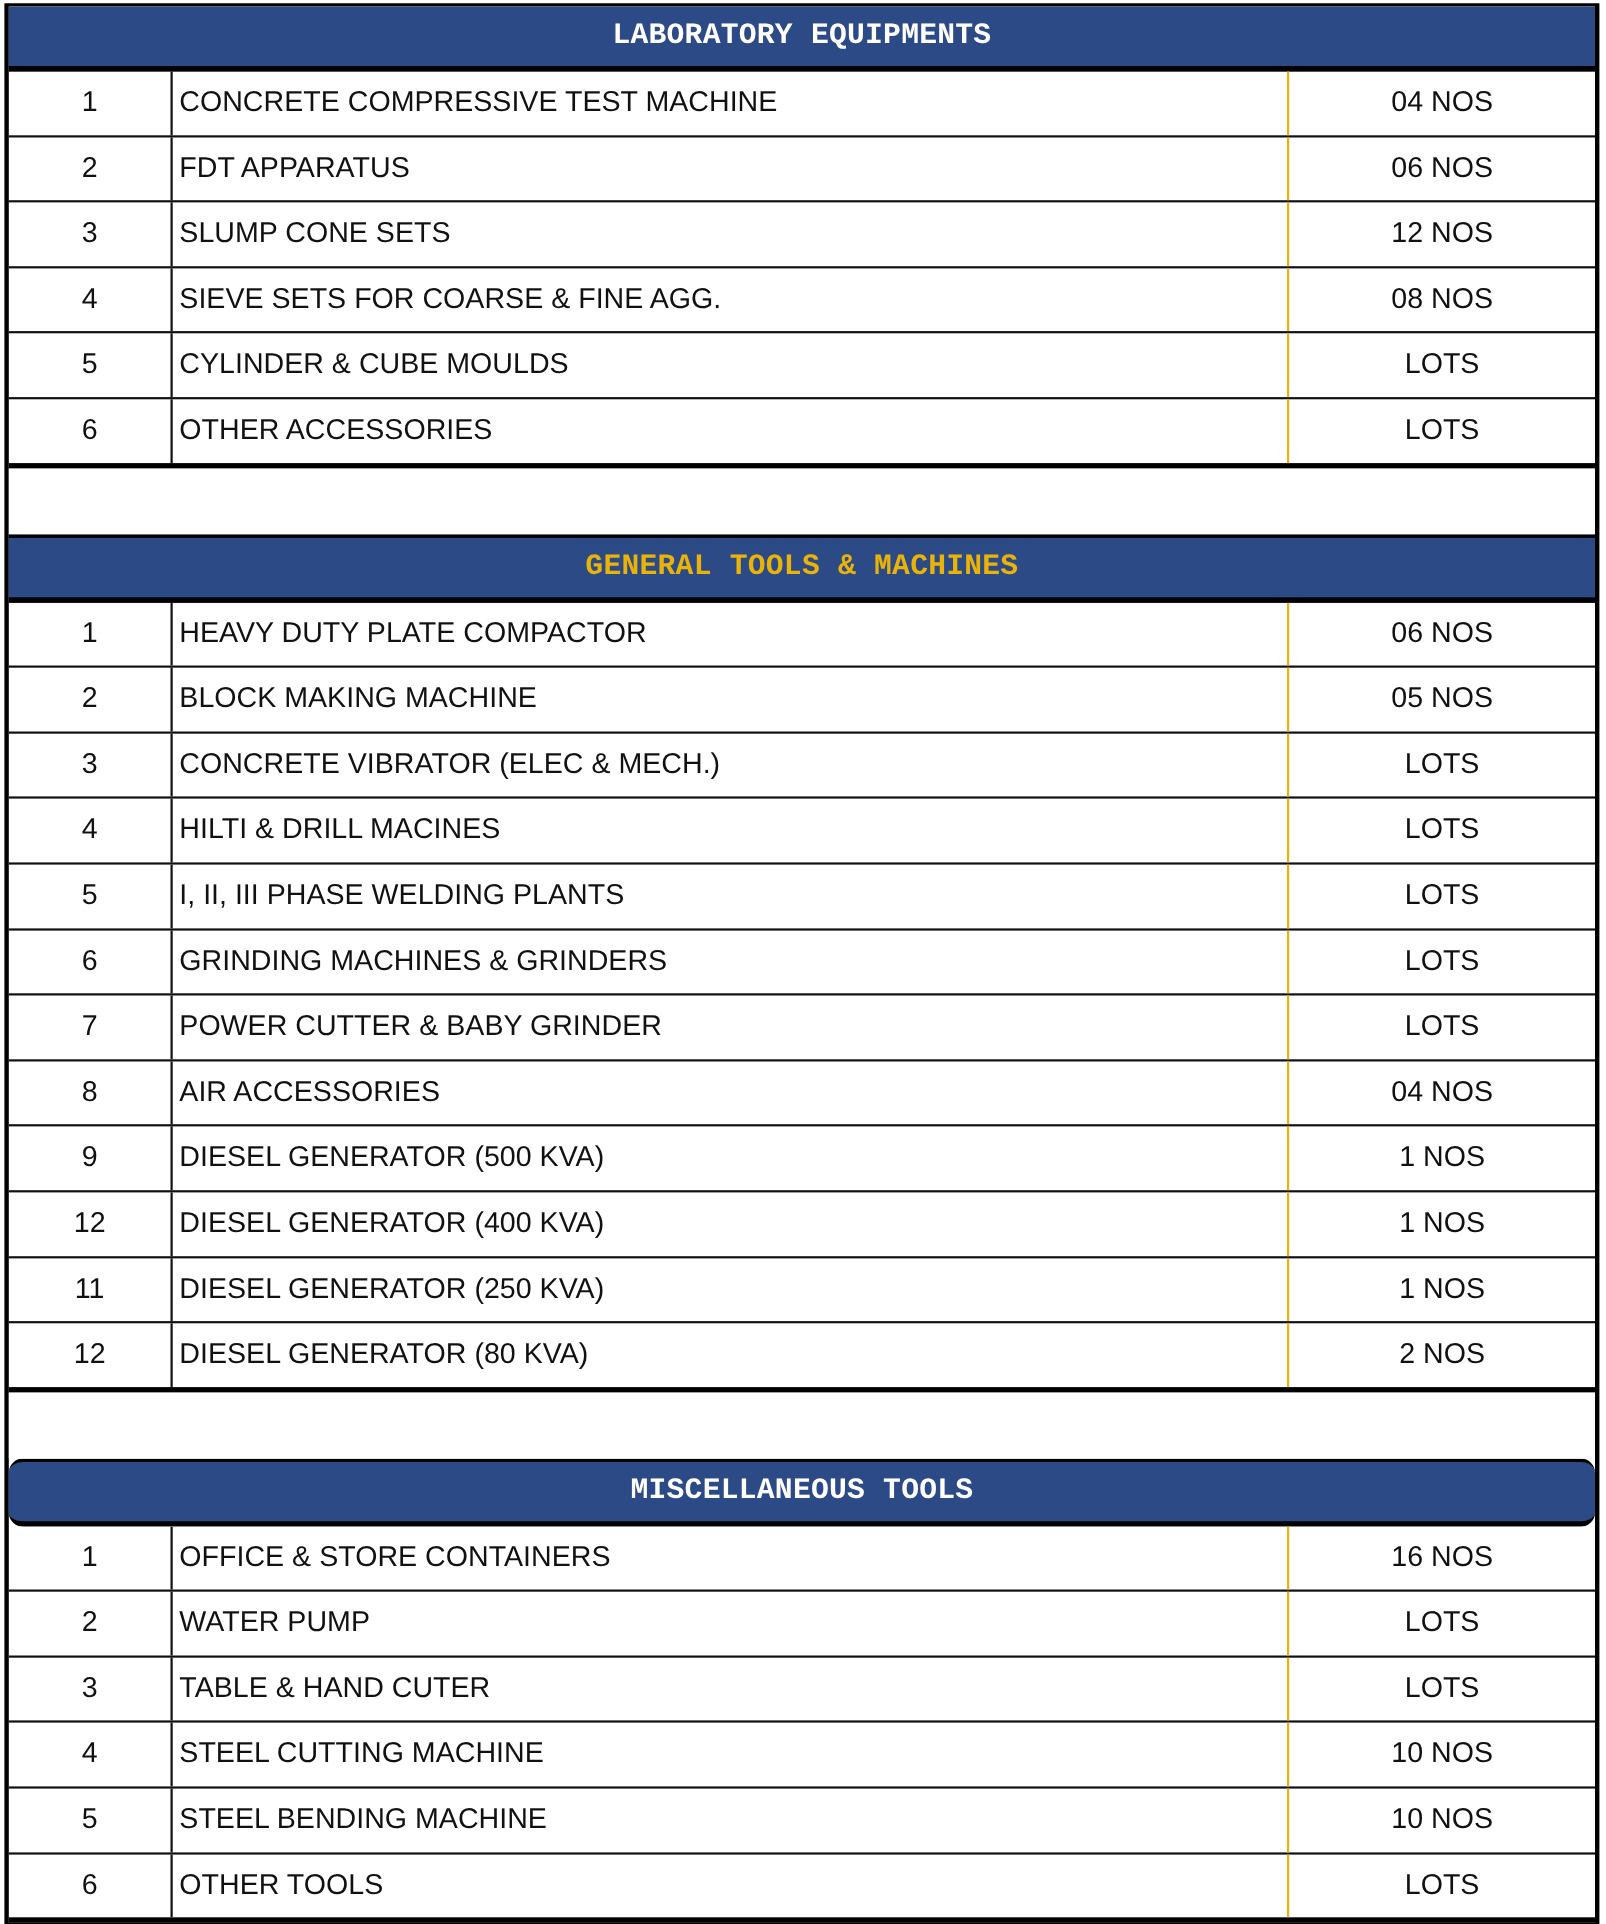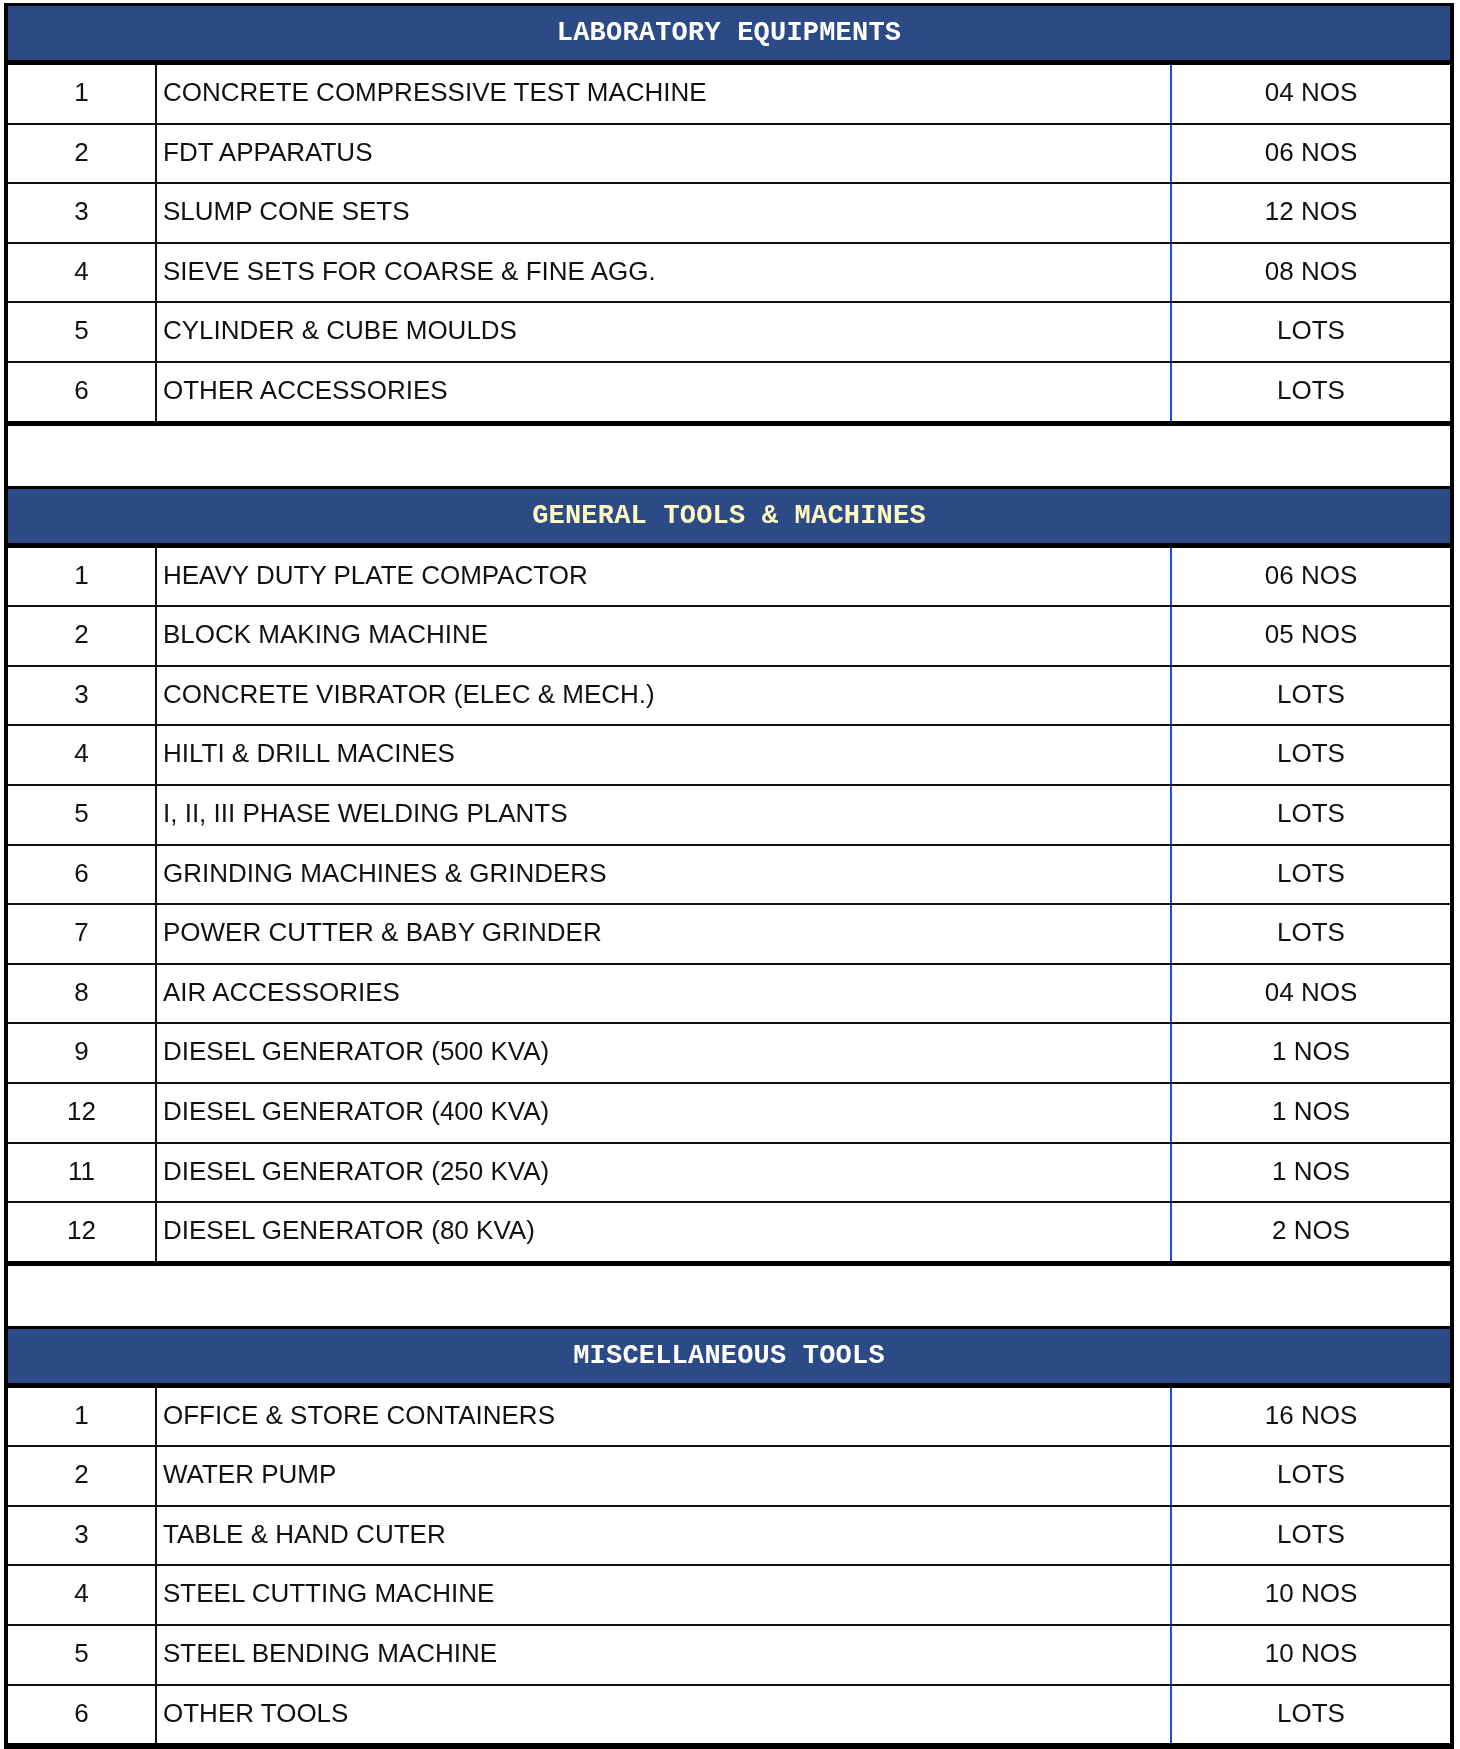--- a/index.html
+++ b/index.html
@@ -61,21 +61,21 @@
       overflow: hidden;
     }
     .cell.sn {
       width: 149px;
       text-align: center;
       border-right: 2px solid #111;
     }
     .cell.desc {
       width: 1015px;
       padding-left: 6px;
-      border-right: 2px solid #1d4ed8;
+      border-right: 2px solid #eab308;
     }
     .cell.qty {
       flex: 1;
       text-align: center;
     }
     .spacer {
       height: 60px;
       background: #fff;
     }
   </style>
@@ -120,21 +120,21 @@
     <div class="cell sn">6</div>
     <div class="cell desc">OTHER ACCESSORIES</div>
     <div class="cell qty">LOTS</div>
   </div>
 </div>
   </div>
 
   <div class="spacer"></div>
 
   <div class="section">
-    <div class="section-header not-first" style="background: rgb(44, 74, 133); color: #fef9c3;">GENERAL TOOLS &amp; MACHINES</div>
+    <div class="section-header not-first" style="background: rgb(44, 74, 133); color: #eab308;">GENERAL TOOLS &amp; MACHINES</div>
     <div class="section-body">
   <div class="row">
     <div class="cell sn">1</div>
     <div class="cell desc">HEAVY DUTY PLATE COMPACTOR</div>
     <div class="cell qty">06 NOS</div>
   </div>
 
   <div class="row">
     <div class="cell sn">2</div>
     <div class="cell desc">BLOCK MAKING MACHINE</div>
@@ -199,21 +199,21 @@
     <div class="cell sn">12</div>
     <div class="cell desc">DIESEL GENERATOR (80 KVA)</div>
     <div class="cell qty">2 NOS</div>
   </div>
 </div>
   </div>
 
   <div class="spacer"></div>
 
   <div class="section">
-    <div class="section-header not-first" style="background: rgb(44, 74, 133); color: rgb(255, 255, 255);">MISCELLANEOUS TOOLS</div>
+    <div class="section-header not-first" style="background: rgb(44, 74, 133); color: rgb(255, 255, 255); border-radius: 13px;">MISCELLANEOUS TOOLS</div>
     <div class="section-body">
   <div class="row">
     <div class="cell sn">1</div>
     <div class="cell desc">OFFICE &amp; STORE CONTAINERS</div>
     <div class="cell qty">16 NOS</div>
   </div>
 
   <div class="row">
     <div class="cell sn">2</div>
     <div class="cell desc">WATER PUMP</div>

